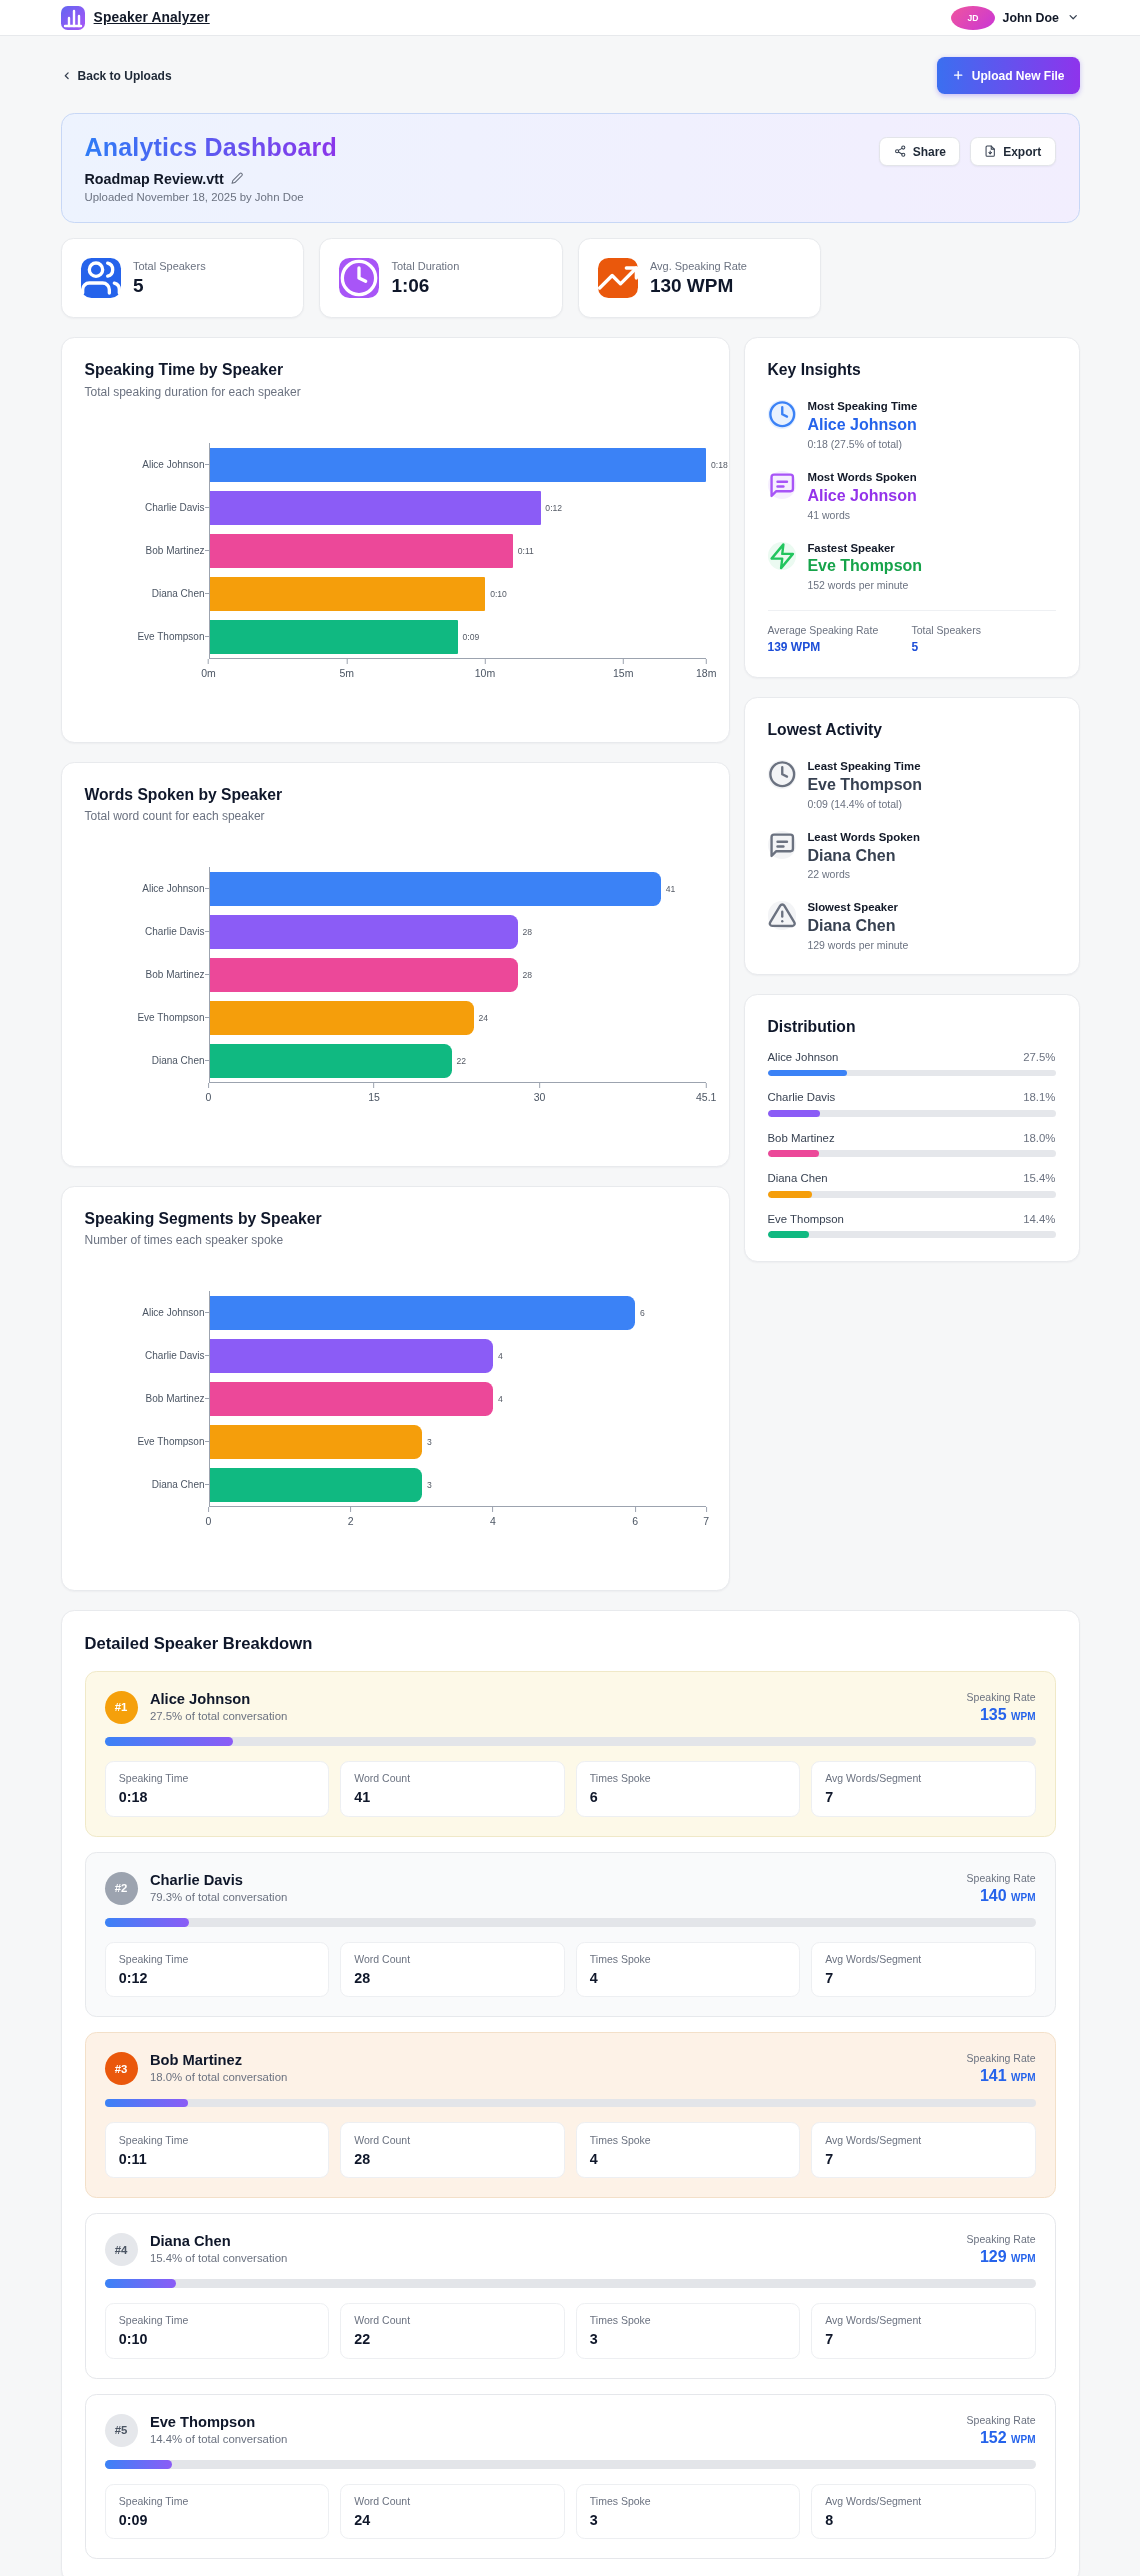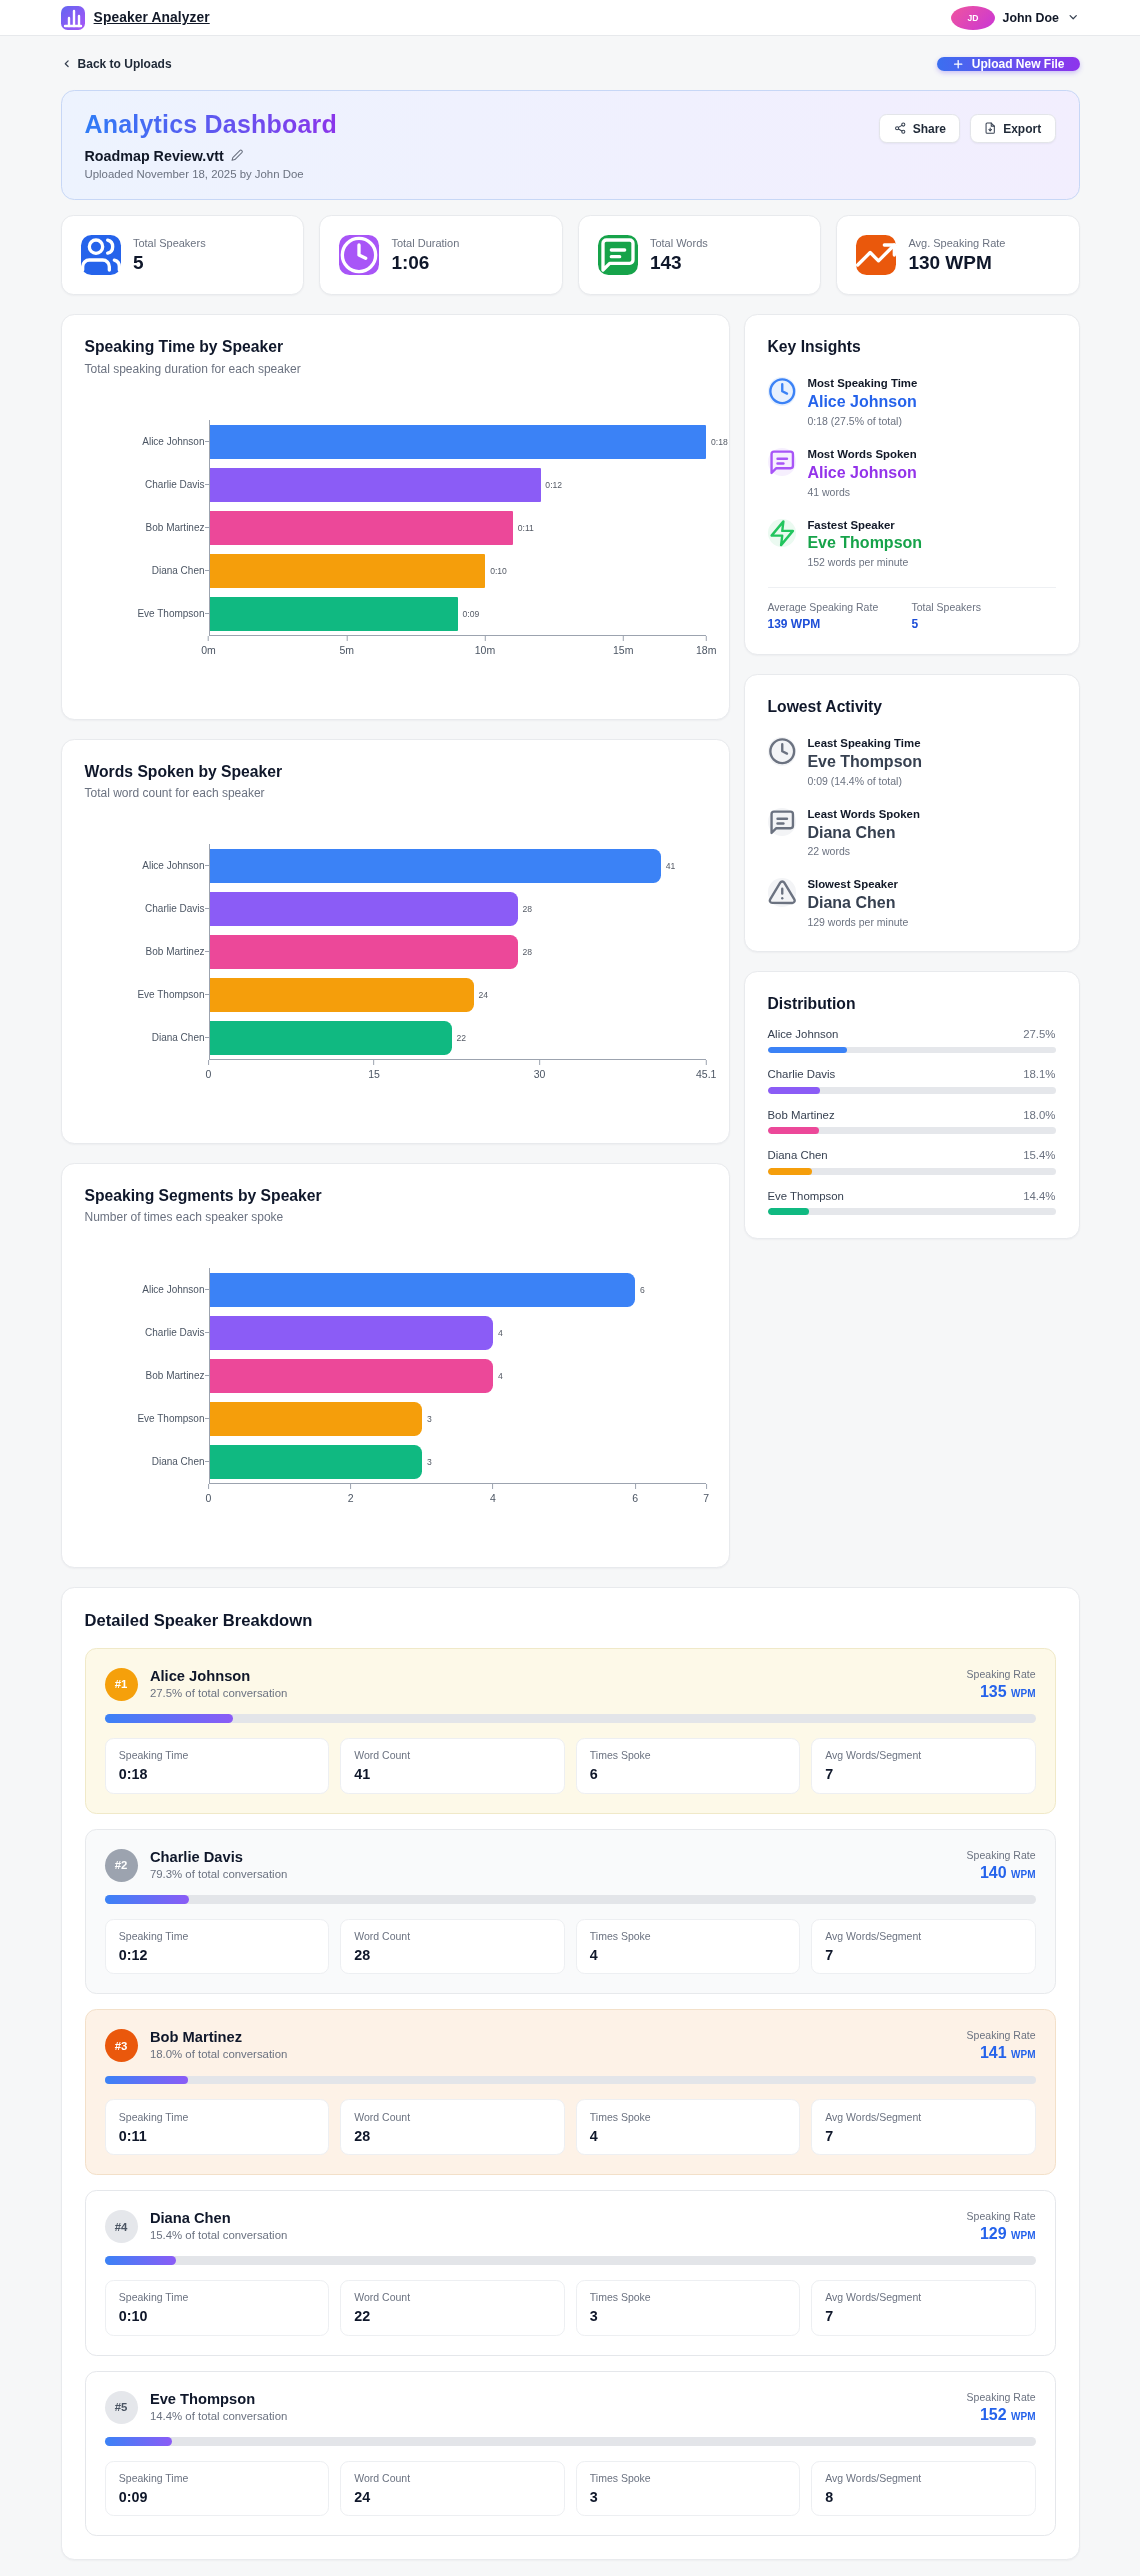--- a/index.html
+++ b/index.html
@@ -15,21 +15,21 @@
   .userchip { display:flex; align-items:center; gap:7.6px; cursor:pointer; }
   .avatar { width:44px; height:24px; border-radius:50%; background:linear-gradient(135deg,#f0559e,#c936d6); color:#fff; font-size:8.6px; font-weight:bold; display:flex; align-items:center; justify-content:center; }
   .username { font-size:12.4px; font-weight:bold; }
   .chev { width:12.4px; height:12.4px; color:#374151; }
 
   
   .container { width:1019px; margin:0 auto; padding-bottom:32px; }
   .toolbar { margin-top:21px; display:flex; align-items:center; justify-content:space-between; }
   .backlink { display:flex; align-items:center; gap:5.7px; font-size:12px; font-weight:bold; color:#1f2937; cursor:pointer; }
   .backlink svg { width:11.4px; height:11.4px; }
-  .btn-upload { display:flex; align-items:center; gap:7.6px; height:14px; padding:0 15px; border:none; border-radius:7.6px; background:linear-gradient(90deg,#3b6ff0,#8e34ec); color:#fff; font-size:12px; font-weight:bold; font-family:inherit; cursor:pointer; box-shadow:0 1.9px 5.7px rgba(99,62,238,.3); }
+  .btn-upload { display:flex; align-items:center; gap:7.6px; height:37px; padding:0 15px; border:none; border-radius:7.6px; background:linear-gradient(90deg,#3b6ff0,#8e34ec); color:#fff; font-size:12px; font-weight:bold; font-family:inherit; cursor:pointer; box-shadow:0 1.9px 5.7px rgba(99,62,238,.3); }
   .btn-upload svg { width:12.4px; height:12.4px; }
 
   
   .hero { margin-top:19px; border:1px solid #c7d7f6; border-radius:13.3px; padding:19px 23px; background:linear-gradient(90deg,#edf3fe 0%,#f2eefe 100%); display:flex; justify-content:space-between; }
   .hero-title { font-size:25px; font-weight:bold; background:linear-gradient(90deg,#2f7cf6,#8b35ea); -webkit-background-clip:text; background-clip:text; color:transparent; letter-spacing:0.2px; }
   .hero-file { margin-top:8.6px; display:flex; align-items:center; gap:7.6px; font-size:14.3px; font-weight:bold; color:#111827; }
   .hero-file .pencil { width:12.4px; height:12.4px; color:#6b7280; cursor:pointer; }
   .hero-sub { margin-top:4.8px; font-size:11.4px; color:#6b7280; }
   .hero-actions { display:flex; gap:9.5px; align-items:flex-start; margin-top:3.8px; }
   .btn-ghost { display:flex; align-items:center; gap:6.7px; height:29.5px; padding:0 13.3px; border:1px solid #e3e5e9; border-radius:7.6px; background:#fff; font-size:12px; font-weight:bold; color:#1f2937; font-family:inherit; cursor:pointer; box-shadow:0 1px 1.9px rgba(16,24,40,.05); }
@@ -221,33 +221,20 @@
             <circle cx="12" cy="12" r="10"></circle>
             <polyline points="12 6 12 12 16 14"></polyline>
           </svg>
         </span>
     <div>
       <div class="stat-label">Total Duration</div>
       <div class="stat-value">1:06</div>
     </div>
   </div>
 
-  <div class="stat-card">
-    <span class="stat-icon" style="background: rgb(22, 163, 74);">
-          <svg viewBox="0 0 24 24" fill="none" stroke="currentColor" stroke-width="2" stroke-linecap="round" stroke-linejoin="round" style="width:100%;height:100%;">
-            <path d="M21 15a2 2 0 0 1-2 2H7l-4 4V5a2 2 0 0 1 2-2h14a2 2 0 0 1 2 2z"></path>
-            <path d="M8 9h8"></path>
-            <path d="M8 13h5"></path>
-          </svg>
-        </span>
-    <div>
-      <div class="stat-label">Total Words</div>
-      <div class="stat-value">143</div>
-    </div>
-  </div>
 
   <div class="stat-card">
     <span class="stat-icon" style="background: rgb(234, 88, 12);">
           <svg viewBox="0 0 24 24" fill="none" stroke="currentColor" stroke-width="2" stroke-linecap="round" stroke-linejoin="round" style="width:100%;height:100%;">
             <polyline points="23 6 13.5 15.5 8.5 10.5 1 18"></polyline>
             <polyline points="17 6 23 6 23 12"></polyline>
           </svg>
         </span>
     <div>
       <div class="stat-label">Avg. Speaking Rate</div>

